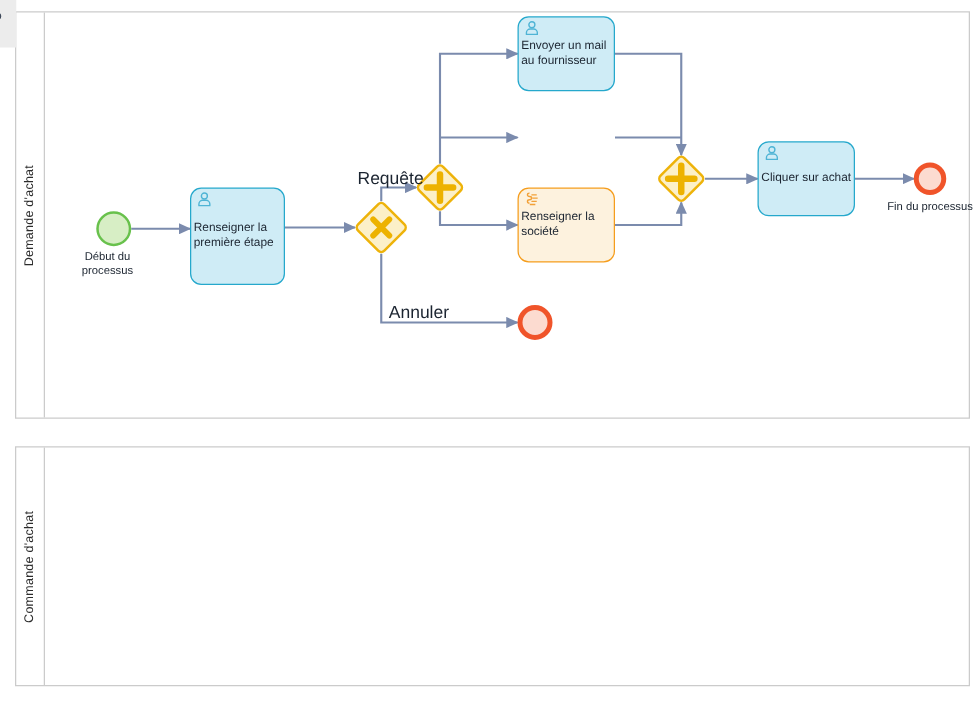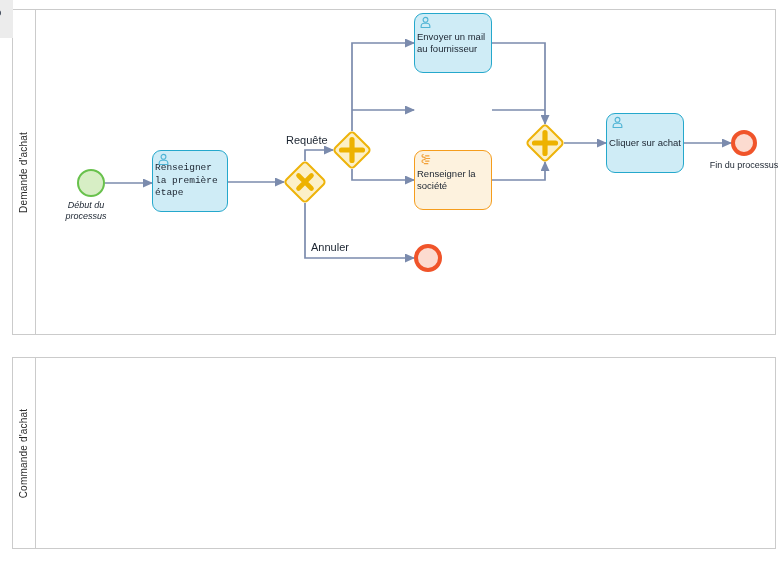--- a/index.html
+++ b/index.html
@@ -24,21 +24,21 @@
     display:flex; align-items:center; justify-content:center; text-align:left;
     font-size:9.5px; line-height:1.3; padding:2px 2px;
   }
   .task .task-icon { position:absolute; top:2px; left:4px; width:13px; height:13px; }
   .event { position:absolute; z-index:3; border-radius:50%; }
   .shape-label {
     position:absolute; z-index:3; font-size:9px; line-height:1.18;
     text-align:center; color:#1b2430;
   }
   .edge-label {
-    position:absolute; z-index:4; font-size:11px; color:#1b2430; text-align:left;
+    position:absolute; z-index:4; font-size:14px; color:#1b2430; text-align:center;
   }
   #side-strip {
     position:absolute; left:0; top:0; width:13px; height:38px;
     background:#ececec; overflow:hidden; z-index:5;
   }
   #side-strip .half-ring {
     position:absolute; left:-5px; top:10px; width:6px; height:6px;
     border:2.5px solid #3e4859; border-radius:50%; display:block; background:transparent;
   }
 </style>
@@ -86,21 +86,21 @@
       </g>
       <g>
         <rect x="531.5649711574556" y="129.5649711574556" width="26.870057685088806" height="26.870057685088806" rx="3.5" fill="#fcf0c8" stroke="#eeb30a" stroke-width="2" transform="rotate(45 545 143)"></rect>
         <path d="M534.5,143 L555.5,143 M545,132.5 L545,153.5" stroke-width="5.2" stroke="#edb200" stroke-linecap="round" fill="none"></path>
       </g>
     </svg>
 
   <div id="side-strip">
     <span class="half-ring"></span>
   </div>
-<div class="task" style="left: 152px; top: 150px; width: 76px; height: 62px; background: rgb(207, 236, 246); border: 1.8px solid rgb(37, 168, 204); font-family: Liberation Mono, monospace;">
+<div class="task" style="left: 152px; top: 150px; width: 76px; height: 78px; background: rgb(207, 236, 246); border: 1.8px solid rgb(37, 168, 204);">
       <span class="task-icon"><svg viewBox="0 0 14 14" width="13" height="13" fill="none" stroke="#4fb4d5" stroke-width="1.2">
           <circle cx="7" cy="4.1" r="2.6"></circle>
           <path d="M2.3 12.4 v-1.5 c0-2.1 1.9-3.1 3.1-3.1 h3.2 c1.2 0 3.1 1 3.1 3.1 v1.5 z" stroke-linejoin="round"></path>
         </svg></span>
       <span class="task-label">Renseigner la première étape</span>
     </div>
     <div class="task" style="left: 414px; top: 13px; width: 78px; height: 60px; background: rgb(207, 236, 246); border: 1.8px solid rgb(37, 168, 204);">
       <span class="task-icon"><svg viewBox="0 0 14 14" width="13" height="13" fill="none" stroke="#4fb4d5" stroke-width="1.2">
           <circle cx="7" cy="4.1" r="2.6"></circle>
           <path d="M2.3 12.4 v-1.5 c0-2.1 1.9-3.1 3.1-3.1 h3.2 c1.2 0 3.1 1 3.1 3.1 v1.5 z" stroke-linejoin="round"></path>
@@ -115,19 +115,19 @@
       <span class="task-label">Cliquer sur achat</span>
     </div>
     <div class="task" style="left: 414px; top: 150px; width: 78px; height: 60px; background: rgb(253, 242, 222); border: 1.8px solid rgb(245, 157, 29);">
       <span class="task-icon"><svg viewBox="0 0 14 14" width="13" height="13" fill="none" stroke="#f2a138" stroke-width="1.2">
           <path d="M5 1.6 C 2.6 1.6 2.6 4.5 5 4.5 C 7.4 4.5 7.4 7.3 5 7.3 C 2.6 7.3 2.6 10.2 5 10.2"></path>
           <path d="M6.6 3.1 h4.6 M7.4 5.9 h4.6 M6.6 8.7 h4.6 M5.2 11.4 h4.8"></path>
         </svg></span>
       <span class="task-label">Renseigner la société</span>
     </div>
     <div class="event start" style="left: 77px; top: 169px; width: 28px; height: 28px; background: rgb(215, 238, 197); border: 2.5px solid rgb(104, 193, 76);"></div>
-    <div class="shape-label" style="left: 53px; top: 200px; width: 66px; font-style: italic;">Début du processus</div>
+    <div class="shape-label" style="left: 53px; top: 200px; width: 66px;">Début du processus</div>
     <div class="event end" style="left: 414px; top: 244px; width: 28px; height: 28px; background: rgb(252, 219, 208); border: 4px solid rgb(240, 84, 42);"></div>
     <div class="event end" style="left: 731px; top: 130px; width: 26px; height: 26px; background: rgb(252, 219, 208); border: 4px solid rgb(240, 84, 42);"></div>
     <div class="shape-label" style="left: 702px; top: 160px; width: 84px;">Fin du processus</div>
     <div class="edge-label" style="left: 286px; top: 134px; width: 44px;">Requête</div>
     <div class="edge-label" style="left: 311px; top: 241px; width: 40px;">Annuler</div>
   </div>
 
 </body></html>

